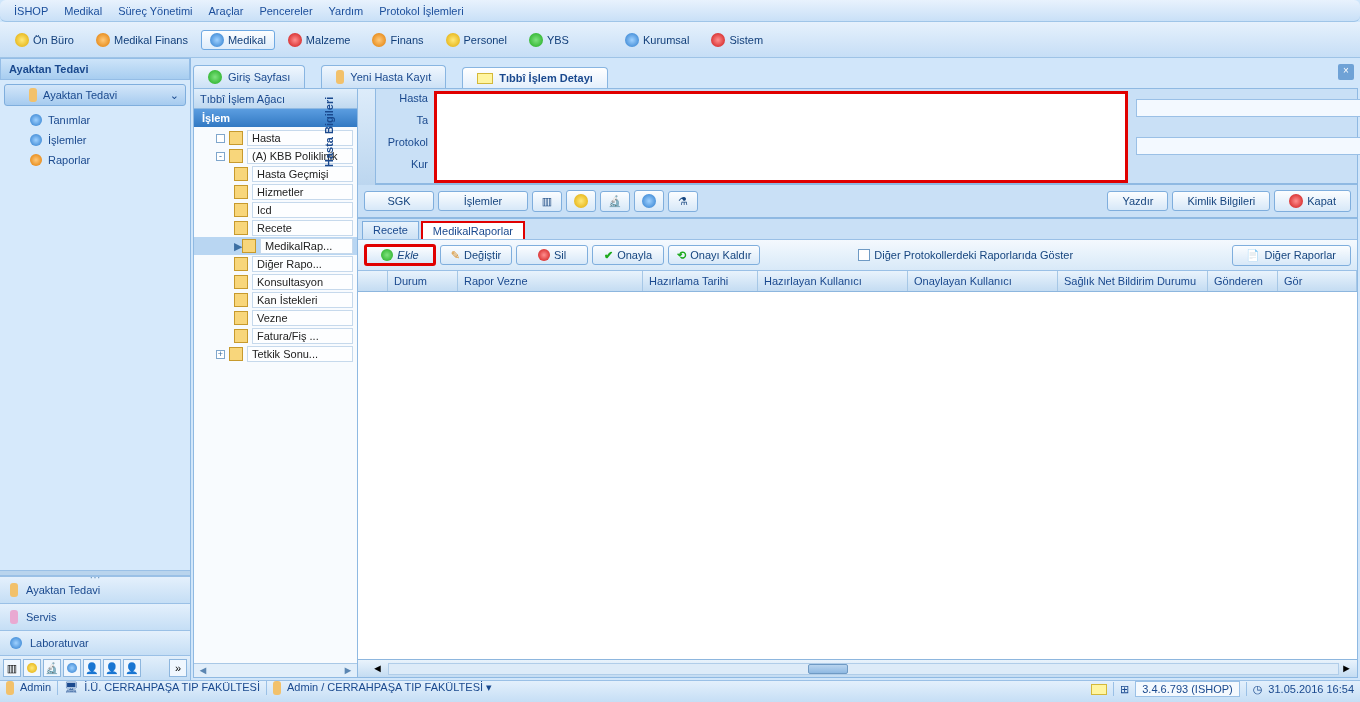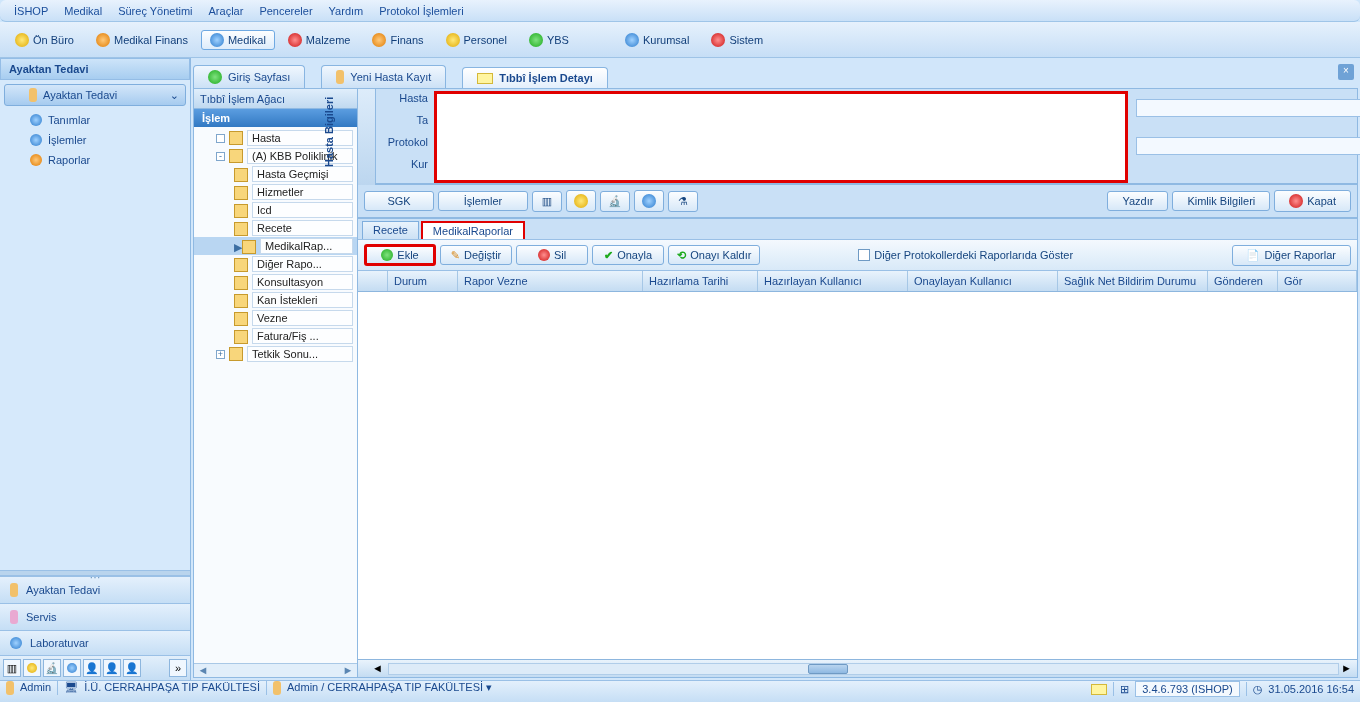--- a/index.html
+++ b/index.html
@@ -38,21 +38,21 @@
   .workarea { flex:1; background:#CBE2F7; border:1px solid #8FB9E2; margin:0 2px 2px 2px; display:flex; }
 
   
   .treewrap { width:164px; background:#F8FBFE; border-right:1px solid #8FB9E2; display:flex; flex-direction:column; }
   .treetabs { height:20px; background:linear-gradient(#E0EEFB,#C0D9F0); display:flex; align-items:center; padding:4px 6px; color:#1A498E; border-bottom:1px solid #8FB9E2;}
   .treehead { background:linear-gradient(#5B9DE0,#3279C3); color:white; padding:3px 8px; font-weight:bold;}
   .tree { flex:1; overflow:auto; padding:2px 0;}
   .tnode { display:flex; align-items:center; gap:4px; padding:1px 4px; color:#222; cursor:default;}
   .tnode.selected { background:#B9D6F2; }
   .indent1 { padding-left: 22px; }
-  .indent2 { padding-left: 40px; align-items: flex-end; }
+  .indent2 { padding-left: 40px; }
   .tnode .cell { border:1px solid #C6D9EC; padding:1px 4px; background:#FDFEFF; flex:1; white-space:nowrap; overflow:hidden; text-overflow:ellipsis;}
   .toggle { width:9px; height:9px; border:1px solid #7FA6CC; background:white; color:#3C6FA3; font-size:9px; line-height:7px; text-align:center; }
   .tree-scroll { height:14px; background:#E1EEFA; border-top:1px solid #A9C8E6; display:flex; justify-content:space-between; padding:0 2px;}
   .tree-scroll span { width:14px; text-align:center; color:#5B86B2; }
 
   
   .content { flex:1; display:flex; flex-direction:column; position:relative; }
   .vertlabel { position:absolute; left:0; top:0; width:18px; height:96px; background:linear-gradient(#DDECFA,#BCD6EF); border-right:1px solid #8FB9E2; }
   .vertlabel span { display:block; transform: rotate(-90deg) translate(-78px, -35px); transform-origin: left top; white-space:nowrap; color:#1A498E; font-weight:bold; width: 96px;}
   .infoarea { margin-left:18px; height:96px; position:relative; background:#C9E0F6; border-bottom:2px solid #8FB9E2; }
@@ -67,21 +67,21 @@
   .btn { display:flex; align-items:center; justify-content:center; gap:4px; padding:3px 14px; background:linear-gradient(#FBFDFF,#D7E8F8); border:1px solid #7FAEDD; border-radius:3px; color:#16457F; cursor:default; min-height:20px; }
   .btn.icon-only { padding:3px 6px; width:30px; }
   .row2 .spacer { flex:1; }
 
   .innertabs { display:flex; gap:2px; padding:2px 4px 0 4px; background:#C9E0F6;}
   .innertab { padding:2px 10px; border:1px solid #7FAEDD; border-bottom:none; background:linear-gradient(#E9F3FC,#CCE1F5); color:#1A498E; cursor:default; }
   .innertab.active { background:white; border:2px solid #E00000; border-bottom:none; }
 
   .row3 { display:flex; align-items:center; gap:4px; padding:4px 6px; background:linear-gradient(#F4F9FE,#D8E9F8); border-top:1px solid #9AC0E6; border-bottom:1px solid #9AC0E6;}
   .row3 .btn.small { min-width:72px; padding:2px 8px;}
-  .btn.ekle { border:3px solid #E00000; }
+  .btn.ekle { border:3px solid #E00000;font-style:italic; }
   .chk { width:12px; height:12px; border:1px solid #6F9AC4; background:white; display:inline-block; margin-right:4px;}
   .row3 .spacer { flex:1; }
 
   .gridhead { display:flex; background:linear-gradient(#E9F3FC,#C4DCF2); border-bottom:1px solid #8DB6DE; }
   .gh { padding:4px 6px; color:#1A498E; border-right:1px solid #A6C7E6; white-space:nowrap; overflow:hidden;}
   .gridbody { flex:1; background:white; }
   .gridfooter { height:18px; background:linear-gradient(#E9F3FC,#C4DCF2); border-top:1px solid #8DB6DE; position:relative;}
   .gridfooter .hscroll-left { position:absolute; left:14px; top:2px; width:14px; height:14px; }
   .gridfooter .hscroll-right { position:absolute; right:2px; top:2px; width:14px; height:14px; }
   .gridfooter .track { position:absolute; left:30px; right:18px; top:3px; height:12px; background:#DDEBF8; border:1px solid #B0CDE9;}

